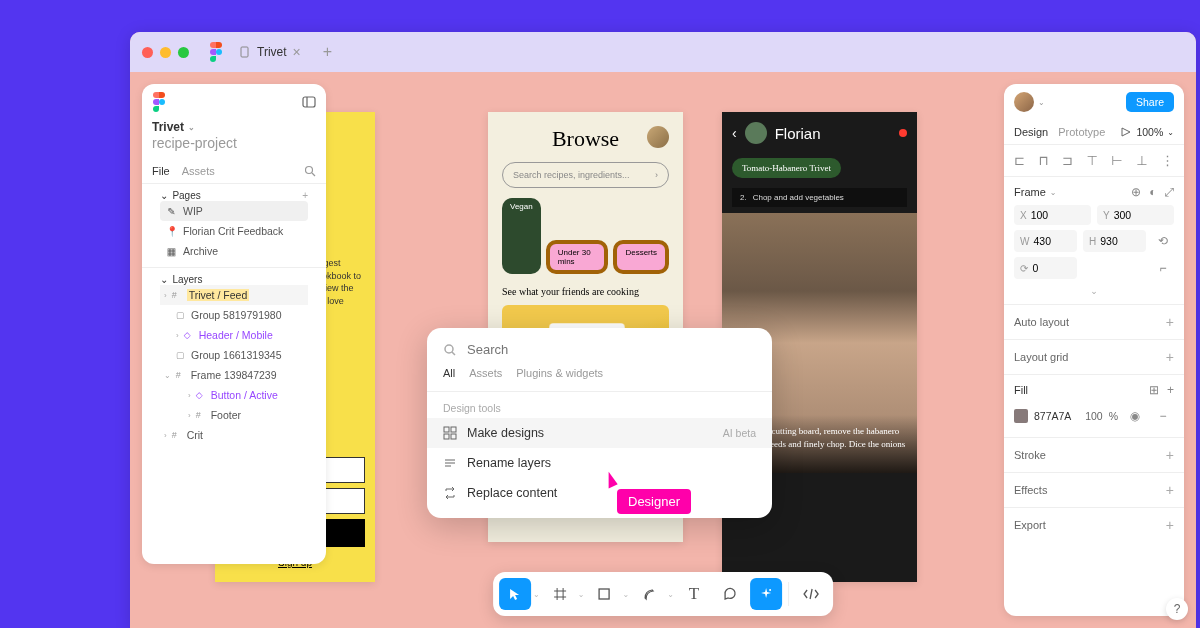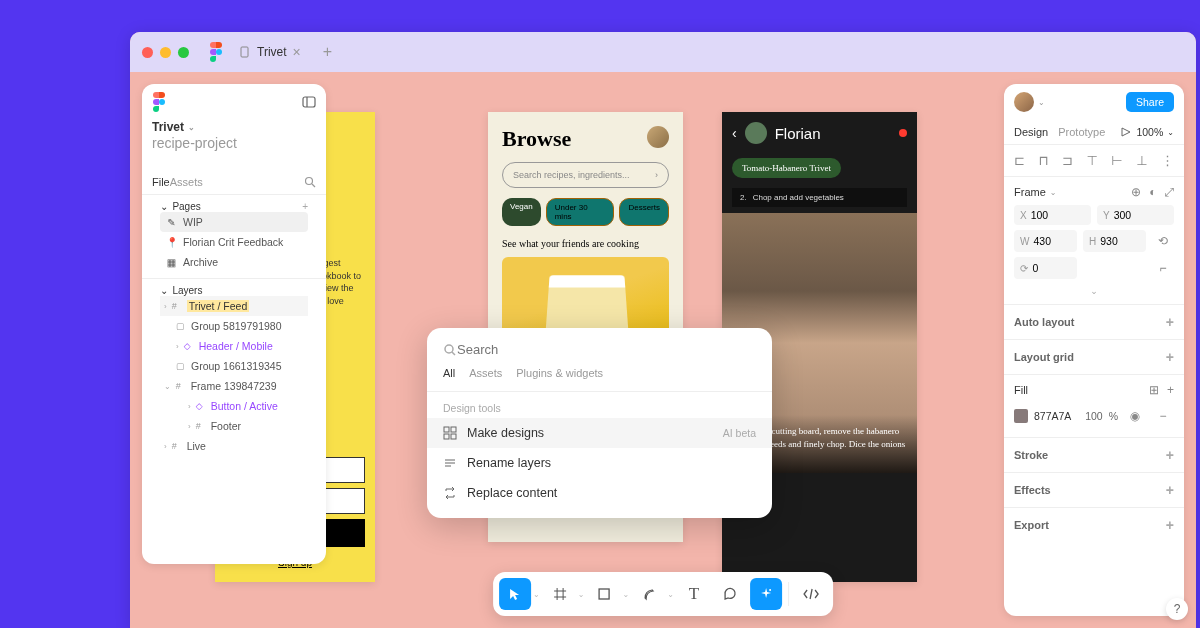--- a/index.html
+++ b/index.html
@@ -15,21 +15,21 @@
 .figma-logo { width: 14px; height: 20px; }
 .tab { display: flex; align-items: center; gap: 6px; padding: 4px 8px; font-size: 12px; color: #333; }
 .tab-close { color: #999; cursor: pointer; font-size: 14px; }
 .new-tab { color: #999; font-size: 16px; margin-left: 6px; cursor: pointer; }
 
 .left-panel { position: absolute; top: 52px; left: 12px; width: 184px; height: 480px; background: #fff; border-radius: 12px; box-shadow: 0 2px 8px rgba(0,0,0,0.1); overflow: hidden; }
 .lp-header { padding: 8px 10px; display: flex; align-items: center; justify-content: space-between; }
 .lp-project { padding: 0 10px 8px; }
 .lp-title { font-size: 12px; font-weight: 600; display: flex; align-items: center; gap: 4px; color: #333; }
 .lp-sub { font-size: 14px; color: #999; margin-top: 1px; }
-.lp-tabs { display: flex; align-items: center; padding: 0 10px; border-bottom: 1px solid #eee; position: relative; margin-top: 11px; }
+.lp-tabs { display: flex; align-items: center; padding: 0 10px; gap: 12px; border-bottom: 1px solid #eee; position: relative; }
 .lp-tab { font-size: 11px; padding: 6px 0; color: #999; cursor: pointer; }
 .lp-tab.active { color: #333; font-weight: 500; }
 .lp-search { position: absolute; right: 10px; color: #999; }
 .lp-section { padding: 6px 18px; }
 .lp-section-head { display: flex; align-items: center; justify-content: space-between; font-size: 10px; color: #333; font-weight: 500; }
 .lp-section-head .chev { margin-right: 4px; }
 .lp-item { display: flex; align-items: center; gap: 6px; padding: 4px 6px; font-size: 10.5px; color: #555; cursor: pointer; border-radius: 4px; }
 .lp-item.active { background: #f0f0f0; }
 .lp-item .ico { width: 11px; text-align: center; font-size: 10px; }
 .lp-layer { display: flex; align-items: center; gap: 5px; padding: 4px 4px; font-size: 10.5px; color: #555; cursor: pointer; }
@@ -42,46 +42,46 @@
 .artboard { position: absolute; background: #fff; box-shadow: 0 2px 8px rgba(0,0,0,0.1); }
 .ab1 { left: 85px; top: 40px; width: 160px; height: 470px; background: #f8e04a; display: flex; flex-direction: column; align-items: center; padding-top: 32px; }
 .mushroom { width: 70px; height: 70px; }
 .trivet-logo { font-family: serif; font-size: 20px; font-style: italic; margin-top: 6px; font-weight: 500; }
 .ab1-text { font-size: 9px; text-align: center; padding: 14px 10px; color: #333; line-height: 1.4; }
 .ab1-field { width: 140px; height: 26px; background: #fff; border: 1px solid #333; display: flex; align-items: center; justify-content: center; font-family: serif; font-size: 12px; margin-bottom: 5px; font-weight: 600; }
 .ab1-login { width: 140px; height: 28px; background: #000; color: #fff; display: flex; align-items: center; justify-content: center; font-family: serif; font-size: 13px; font-weight: 600; }
 .ab1-signup { font-size: 10px; text-decoration: underline; margin-top: 10px; }
 
 .ab2 { left: 358px; top: 40px; width: 195px; height: 430px; background: #f3efdf; padding: 14px; }
-.ab2-title { font-family: serif; font-size: 22px; font-weight: 700; }
+.ab2-title { font-family: serif; font-size: 22px; font-weight: 400; text-align: center; }
 .ab2-avatar { position: absolute; top: 14px; right: 14px; width: 22px; height: 22px; border-radius: 50%; background: linear-gradient(135deg, #c9a876, #8b6f47); }
 .ab2-search { margin-top: 10px; height: 26px; border: 1px solid #999; border-radius: 14px; display: flex; align-items: center; padding: 0 10px; font-size: 9px; color: #888; justify-content: space-between; }
 .ab2-chips { display: flex; gap: 5px; margin-top: 10px; }
 .chip { padding: 4px 8px; border-radius: 10px; font-size: 8px; }
 .chip.dark { background: #2d4a2d; color: #fff; }
-.chip.light { background: #0f766e; border: 1px solid #a16207; }
+.chip.light { background: #f9a8d4; border: 4px solid #a16207; margin-top: 42px; }
 .ab2-sub { font-family: serif; font-size: 10px; margin-top: 12px; }
 .ab2-img { margin-top: 8px; height: 110px; background: linear-gradient(160deg, #f2c94c 40%, #e6b800); border-radius: 6px; position: relative; overflow: hidden; }
 .cake { position: absolute; left: 45px; top: 25px; width: 80px; height: 60px; background: #f5e6a8; border-radius: 4px; transform: perspective(100px) rotateX(10deg); }
 .cake::before { content: ""; position: absolute; top: -10px; left: 0; right: 0; height: 14px; background: #fff; border-radius: 4px 4px 0 0; }
 .ab2-recipe { font-family: serif; font-size: 11px; font-weight: 600; margin-top: 8px; }
 
 .ab3 { left: 592px; top: 40px; width: 195px; height: 470px; background: #1a1a1a; overflow: hidden; }
 .ab3-header { display: flex; align-items: center; gap: 8px; padding: 10px; color: #fff; font-family: serif; }
 .ab3-avatar { width: 22px; height: 22px; border-radius: 50%; background: #5a7a5a; }
 .ab3-name { font-size: 15px; }
 .ab3-back { font-size: 14px; }
 .ab3-dot { width: 8px; height: 8px; background: #ff3b30; border-radius: 50%; margin-left: auto; }
 .ab3-tag { margin: 4px 10px; background: #2d5a2d; color: #fff; padding: 5px 10px; border-radius: 12px; font-size: 9px; font-family: serif; display: inline-block; }
 .ab3-step { margin: 6px 10px; padding: 5px 8px; background: rgba(0,0,0,0.4); color: #ddd; font-size: 8px; display: flex; align-items: center; gap: 6px; }
 .ab3-photo { height: 260px; background: linear-gradient(180deg, #8a7158 0%, #6b5847 30%, #c8a589 50%, #9b7e68 100%); position: relative; }
 .ab3-caption { position: absolute; bottom: 0; left: 0; right: 0; padding: 10px; background: linear-gradient(transparent, rgba(0,0,0,0.8)); color: #fff; font-size: 9px; line-height: 1.4; font-family: serif; }
 
 .search-overlay { position: absolute; left: 297px; top: 296px; width: 345px; background: #fff; border-radius: 14px; box-shadow: 0 8px 32px rgba(0,0,0,0.2); padding: 10px 0; z-index: 10; }
-.so-search { display: flex; align-items: center; padding: 4px 16px 10px; color: #999; }
+.so-search { display: flex; align-items: center; padding: 4px 16px 10px; gap: 10px; color: #999; }
 .so-search input { border: none; outline: none; font-size: 13px; flex: 1; color: #999; }
 .so-tabs { display: flex; gap: 14px; padding: 0 16px 8px; border-bottom: 1px solid #eee; }
 .so-tab { font-size: 11px; color: #999; cursor: pointer; padding-bottom: 4px; }
 .so-tab.active { color: #333; font-weight: 500; }
 .so-section-label { font-size: 10.5px; color: #aaa; padding: 10px 16px 4px; }
 .so-item { display: flex; align-items: center; padding: 8px 16px; gap: 10px; font-size: 12.5px; color: #333; cursor: pointer; }
 .so-item:hover, .so-item.hover { background: #f5f5f5; }
 .so-item .badge { margin-left: auto; font-size: 10.5px; color: #aaa; }
 .so-ico { width: 14px; height: 14px; display: flex; align-items: center; justify-content: center; color: #666; }
 
@@ -106,21 +106,21 @@
 .rp-zoom { margin-left: auto; font-size: 10.5px; color: #333; display: flex; align-items: center; gap: 4px; }
 .rp-align { display: flex; justify-content: space-between; padding: 8px 10px; border-bottom: 1px solid #eee; color: #888; }
 .rp-align span { cursor: pointer; font-size: 13px; }
 .rp-section { padding: 8px 10px; border-bottom: 1px solid #eee; }
 .rp-section-head { display: flex; align-items: center; justify-content: space-between; font-size: 11px; color: #333; margin-bottom: 6px; }
 .rp-section-head .icons { display: flex; gap: 8px; color: #888; font-size: 12px; }
 .rp-row { display: flex; gap: 6px; margin-bottom: 5px; }
 .rp-field { flex: 1; background: #f5f5f5; border-radius: 4px; padding: 4px 6px; display: flex; align-items: center; gap: 4px; font-size: 10.5px; }
 .rp-field .lbl { color: #999; font-size: 10px; }
 .rp-icon-btn { width: 22px; height: 22px; display: flex; align-items: center; justify-content: center; color: #888; cursor: pointer; font-size: 12px; }
-.rp-collapse { display: flex; align-items: center; justify-content: space-between; padding: 9px 10px; border-bottom: 1px solid #eee; font-size: 11px; color: #666; cursor: pointer; font-weight: bold; }
+.rp-collapse { display: flex; align-items: center; justify-content: space-between; padding: 9px 10px; border-bottom: 1px solid #eee; font-size: 11px; color: #666; cursor: pointer; }
 .rp-plus { color: #aaa; font-size: 14px; }
 .rp-fill-row { display: flex; align-items: center; gap: 6px; padding: 2px 0; }
 .rp-swatch { width: 14px; height: 14px; background: #877a7a; border-radius: 2px; }
 .rp-fill-val { flex: 1; font-size: 10.5px; color: #333; }
 .rp-fill-pct { font-size: 10.5px; color: #666; }
 
 .help-btn { position: absolute; bottom: 8px; right: 8px; width: 22px; height: 22px; background: #fff; border-radius: 50%; box-shadow: 0 2px 6px rgba(0,0,0,0.15); display: flex; align-items: center; justify-content: center; font-size: 12px; color: #666; cursor: pointer; }
 
 svg { display: block; }
 </style>
@@ -291,21 +291,21 @@
           <span>Button / Active</span>
         </div>
       <div class="lp-layer" style="padding-left:28px">
           <span class="chev">›</span>
           <span class="ico">#</span>
           <span>Footer</span>
         </div>
       <div class="lp-layer">
           <span class="chev">›</span>
           <span class="ico">#</span>
-          <span>Live</span>
+          <span>Crit</span>
         </div>
     </div>
   </div>
 
   <div class="search-overlay">
     <div class="so-search">
       <svg width="14" height="14" viewBox="0 0 14 14">
           <circle cx="6" cy="6" r="4" fill="none" stroke="#aaa" stroke-width="1.5"></circle>
           <line x1="9" y1="9" x2="12" y2="12" stroke="#aaa" stroke-width="1.5"></line>
         </svg>
@@ -343,20 +343,24 @@
       <span class="so-ico">
           <svg width="14" height="14" viewBox="0 0 14 14">
             <path d="M3 5 L3 3 L11 3 M11 9 L11 11 L3 11" fill="none" stroke="#666"></path>
             <path d="M9 1 L11 3 L9 5 M5 13 L3 11 L5 9" fill="none" stroke="#666"></path>
           </svg>
         </span>
       <span>Replace content</span>
     </div>
   </div>
 
+  <div class="cursor-designer">
+    <div class="cursor-arrow"></div>
+    <div class="cursor-label">Designer</div>
+  </div>
 
   <div class="toolbar">
     <div class="tb-btn active">
         <svg width="14" height="14" viewBox="0 0 14 14">
           <path d="M2 2 L2 12 L5 9 L7 13 L9 12 L7 8 L11 8 Z" fill="#fff"></path>
         </svg>
       </div>
     <span class="tb-chev">⌄</span>
     <div class="tb-btn">
         <svg width="14" height="14" viewBox="0 0 14 14">

